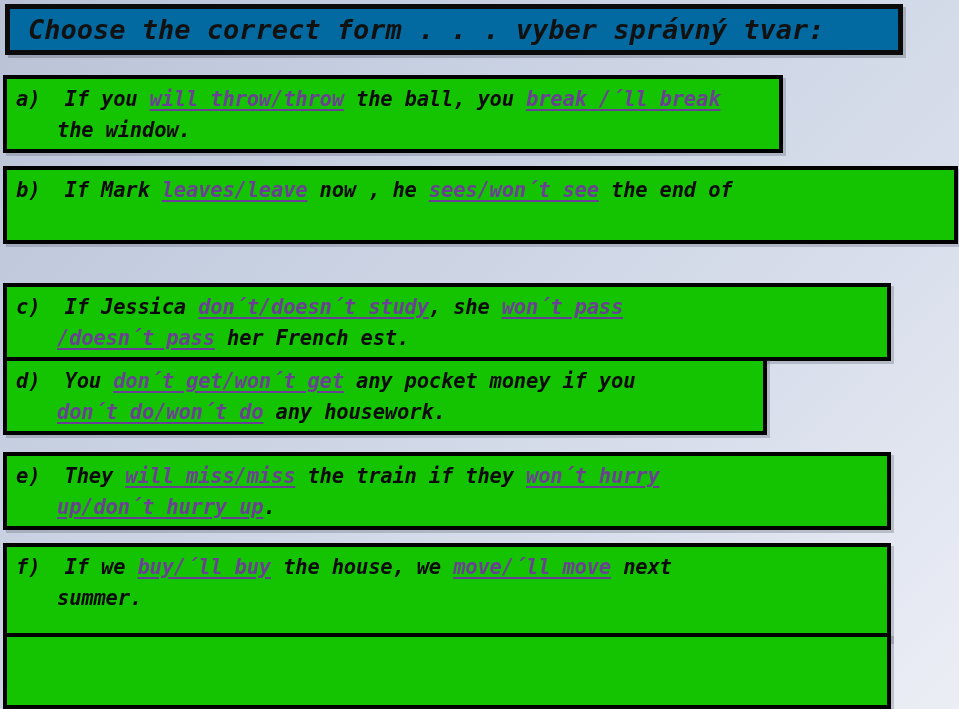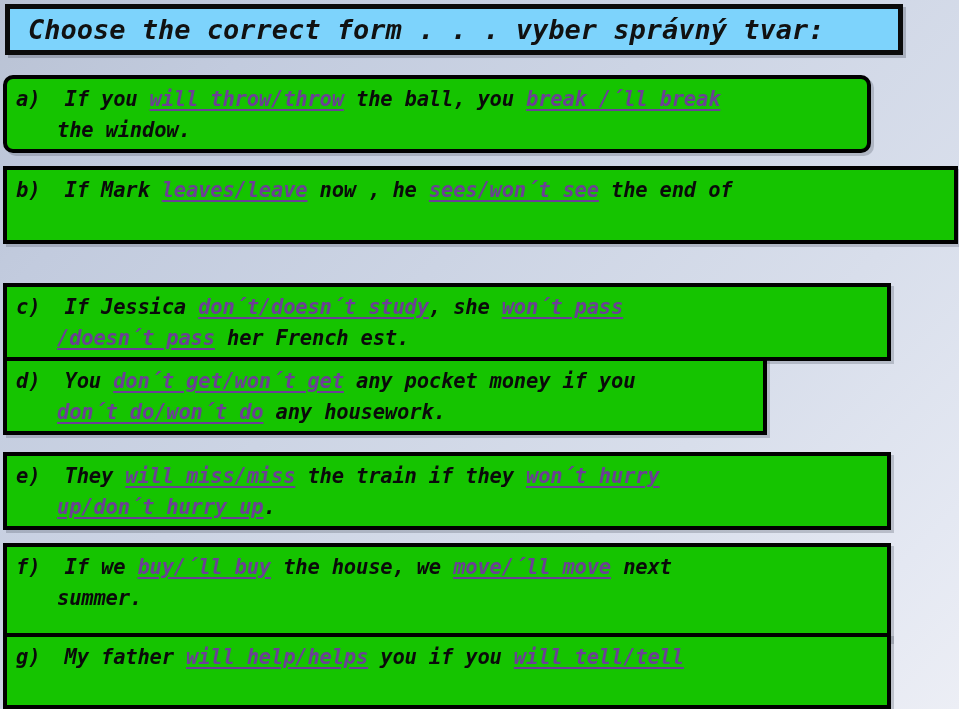--- a/index.html
+++ b/index.html
@@ -20,21 +20,21 @@
     height: 709px;
   }
 
   
   .title-box {
     position: absolute;
     left: 5px;
     top: 4px;
     width: 898px;
     height: 51px;
-    background: #7dd3fc;
+    background: #0369a1;
     border: 5px solid #0b0b0b;
     box-sizing: border-box;
     display: flex;
     align-items: center;
     padding-left: 18px;
     box-shadow: 3px 3px 0 rgba(90,95,110,0.35);
   }
   .title-text {
     font-family: "DejaVu Sans Mono", "Liberation Mono", monospace;
     font-weight: bold;
@@ -83,21 +83,21 @@
 </head>
 <body>
 
 <div id="stage">
 
   <div class="title-box">
     <span class="title-text">Choose the correct form . . . vyber správný tvar:</span>
   </div>
 
   <div id="items">
-      <div class="qbox" style="top: 75px; left: 3px; width: 868px; height: 78px; border-radius: 10px;">
+      <div class="qbox" style="top: 75px; left: 3px; width: 780px; height: 78px;">
         <div class="qline"><span class="lbl">a)  </span><span class="">If you </span><span class="hl">will throw/throw</span><span class=""> the ball, you </span><span class="hl">break /´ll break</span></div>
         <div class="qline indent"><span class="">the window.</span></div>
       </div>
       <div class="qbox" style="top: 166px; left: 3px; width: 955px; height: 78px;">
         <div class="qline"><span class="lbl">b)  </span><span class="">If Mark </span><span class="hl">leaves/leave</span><span class=""> now , he </span><span class="hl">sees/won´t see</span><span class=""> the end of</span></div>
       </div>
       <div class="qbox" style="top: 259px; left: 3px; width: 888px; height: 78px; margin-top: 24px;">
         <div class="qline"><span class="lbl">c)  </span><span class="">If Jessica </span><span class="hl">don´t/doesn´t study</span><span class="">, she </span><span class="hl">won´t pass</span></div>
         <div class="qline indent"><span class="hl">/doesn´t pass</span><span class=""> her French est.</span></div>
       </div>
@@ -107,17 +107,16 @@
       </div>
       <div class="qbox" style="top: 452px; left: 3px; width: 888px; height: 78px;">
         <div class="qline"><span class="lbl">e)  </span><span class="">They </span><span class="hl">will miss/miss</span><span class=""> the train if they </span><span class="hl">won´t hurry</span></div>
         <div class="qline indent"><span class="hl">up/don´t hurry up</span><span class="">.</span></div>
       </div>
       <div class="qbox" style="top: 543px; left: 3px; width: 888px; height: 98px;">
         <div class="qline"><span class="lbl">f)  </span><span class="">If we </span><span class="hl">buy/´ll buy</span><span class=""> the house, we </span><span class="hl">move/´ll move</span><span class=""> next</span></div>
         <div class="qline indent"><span class="">summer.</span></div>
       </div>
       <div class="qbox" style="top: 633px; left: 3px; width: 888px; height: 76px;">
-        <div class="qline"><span class="lbl">g)  </span><span class="">My father </span><span class="hl">will help/helps</span><span class=""> you if you </span><span class="hl">will tell/tell</span></div>
       </div>
     </div>
 
 </div>
 
 </body></html>

